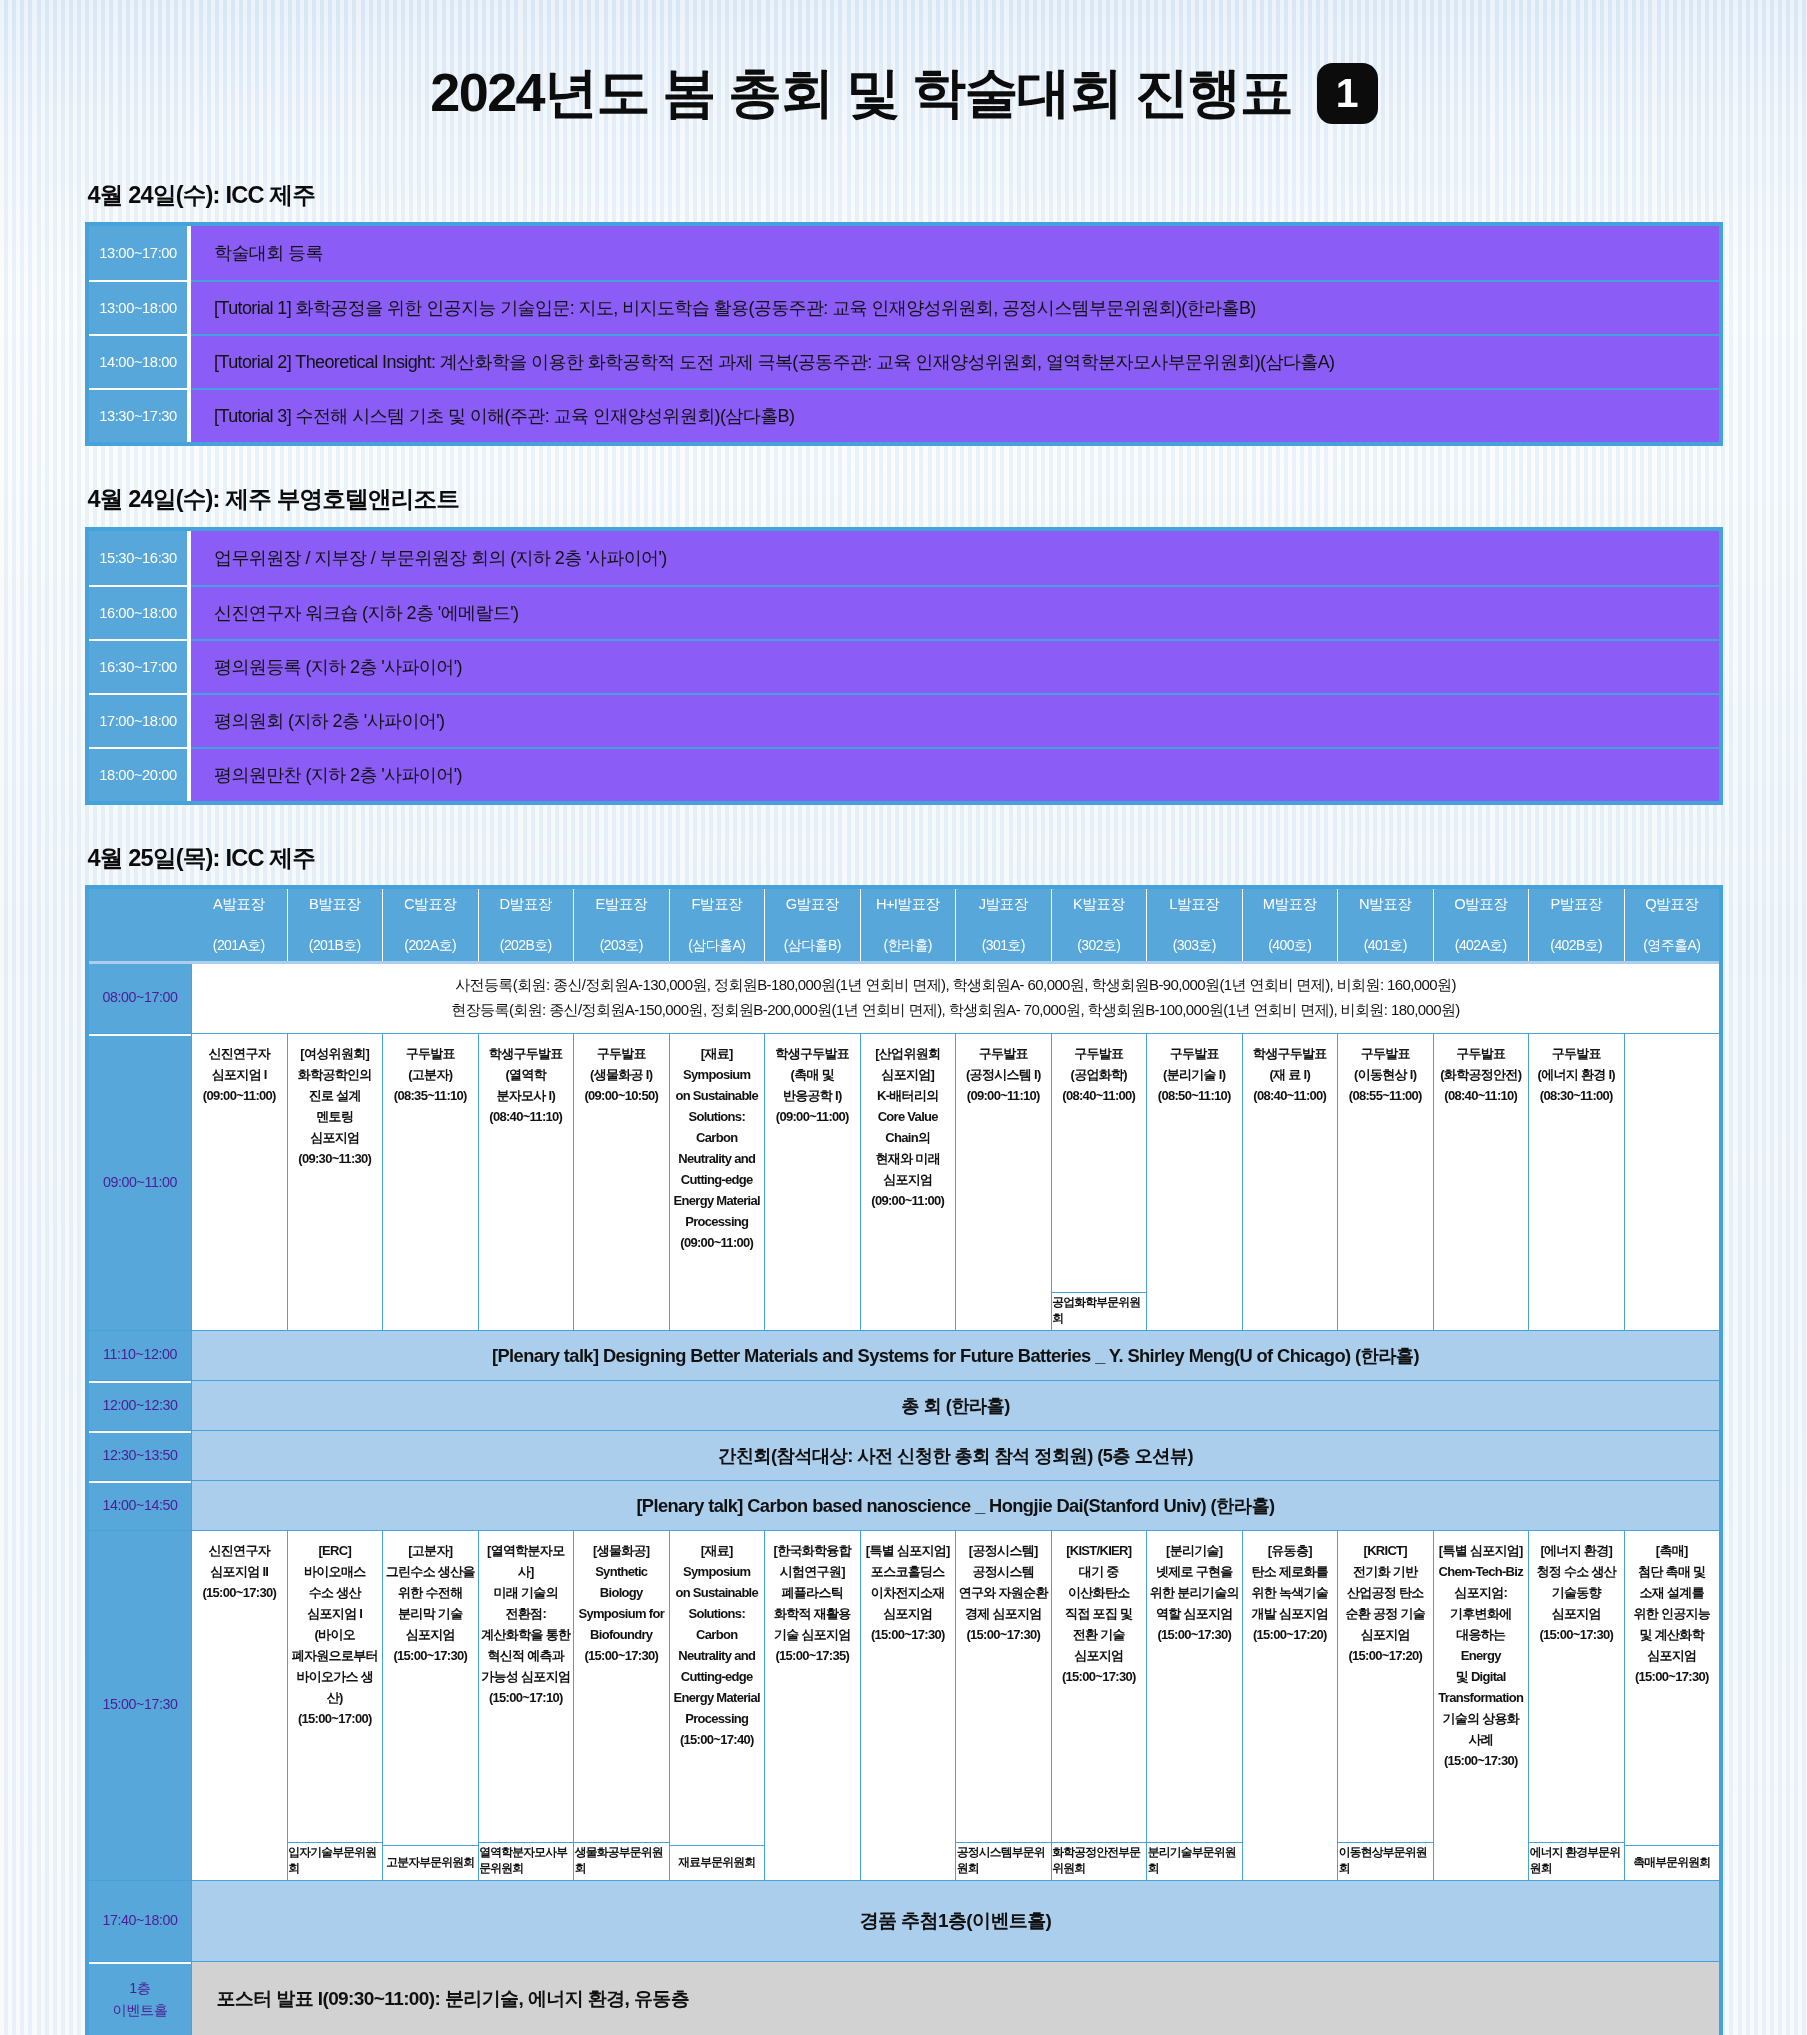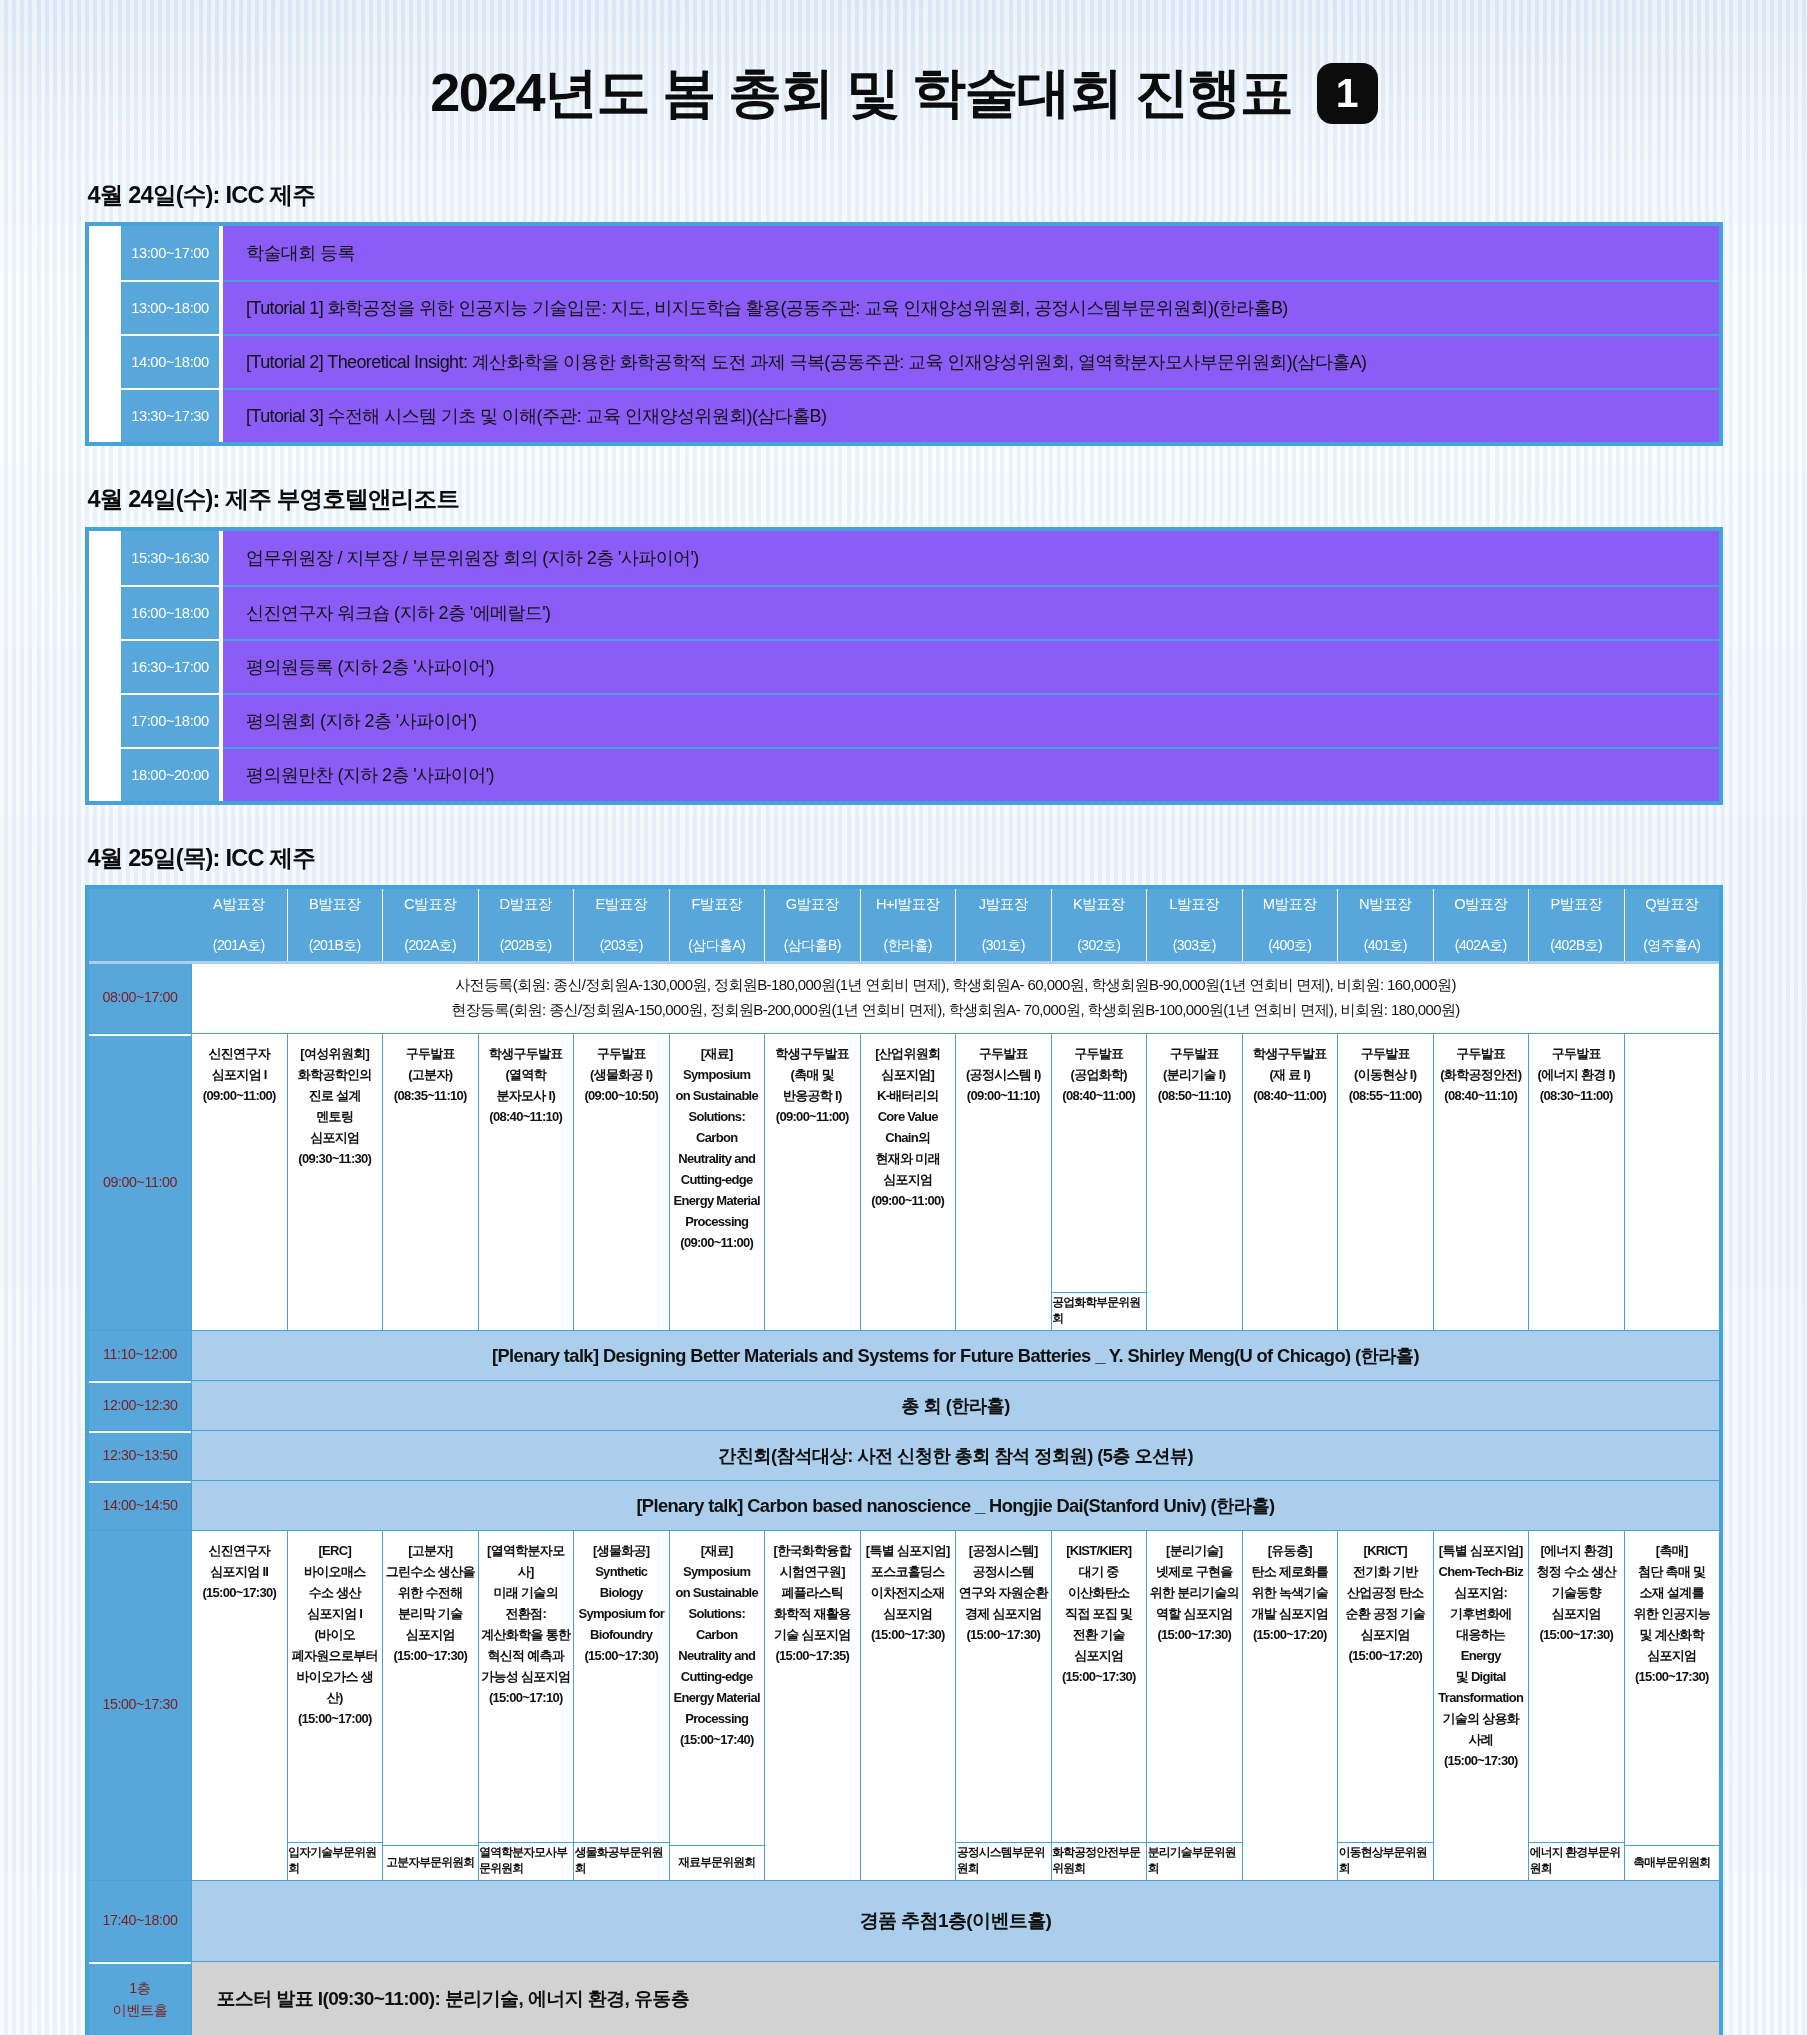--- a/index.html
+++ b/index.html
@@ -24,21 +24,21 @@
   .page-title{font-size:54px;font-weight:800;letter-spacing:-1.6px;color:#0c0c0c;}
   .title-badge{width:61px;height:61px;background:#0c0c0c;border-radius:15.5px;
     display:flex;align-items:center;justify-content:center;color:#fff;font-size:41px;font-weight:800;}
 
   
   .section-heading{font-size:23.6px;font-weight:800;letter-spacing:-0.8px;margin:37px 0 11.4px 2.4px;color:#0c0c0c;}
   .section-heading:first-of-type{margin-top:0;}
 
   
   .simple-table{border:4.1px solid var(--accent);background:#fff;}
-  .simple-row{display:grid;grid-template-columns:102px 1fr;min-height:54px;padding-left:32px;}
+  .simple-row{display:grid;grid-template-columns:102px 1fr;min-height:54px;}
   .simple-row .t-cell{
     background:var(--hdrblue);color:#fff;font-size:14.7px;font-weight:500;letter-spacing:-0.4px;
     display:flex;align-items:center;justify-content:center;border-right:4.1px solid #fff;}
   .simple-row + .simple-row .t-cell{border-top:2.4px solid #fff;}
   .simple-row .d-cell{
     background:#8b5cf6;font-size:18px;letter-spacing:-0.6px;
     display:flex;align-items:center;padding:4.1px 12.2px 4.1px 23px;}
   .simple-row + .simple-row .d-cell{border-top:2.4px solid var(--accent);}
 
   
@@ -50,21 +50,21 @@
   .venue-cell .v-name{font-size:14.7px;}
   .venue-cell .v-room{font-size:14px;}
   .venue-row .corner{background:var(--hdrblue);}
   .venue-cell + .venue-cell{border-left:1.2px solid #fff;}
 
   .reg-row{display:grid;grid-template-columns:102px 1fr;min-height:69px;}
   .reg-row .content{background:#fff;border-left:1.2px solid var(--accent);
     display:flex;flex-direction:column;justify-content:center;align-items:center;gap:5.7px;
     font-size:15px;letter-spacing:-0.6px;padding:6.5px 4.1px;}
 
-  .time-cell{background:var(--hdrblue);color:#7f1d1d;font-size:14.2px;font-weight:500;letter-spacing:-0.4px;
+  .time-cell{background:var(--hdrblue);color:#4c1d95;font-size:14.2px;font-weight:500;letter-spacing:-0.4px;
     display:flex;align-items:center;justify-content:center;text-align:center;white-space:pre-line;line-height:1.5;}
   .big-table .grid-row + .grid-row .time-cell{border-top:2px solid #fff;text-align:center;}
 
   .session-row{display:grid;grid-template-columns:102px repeat(16,1fr);}
   .session-row.morning{min-height:297px;}
   .session-row.afternoon{min-height:350px;}
   .s-cell{background:#fff;border-left:1.2px solid var(--accent);display:flex;flex-direction:column;}
   .s-text{white-space:pre-line;text-align:center;font-size:13px;font-weight:700;letter-spacing:-0.7px;
     line-height:1.62;padding:9px 1.6px 4.1px 1.6px;}
   .s-footer{margin-top:auto;border-top:1.6px solid var(--accent);min-height:35px;

